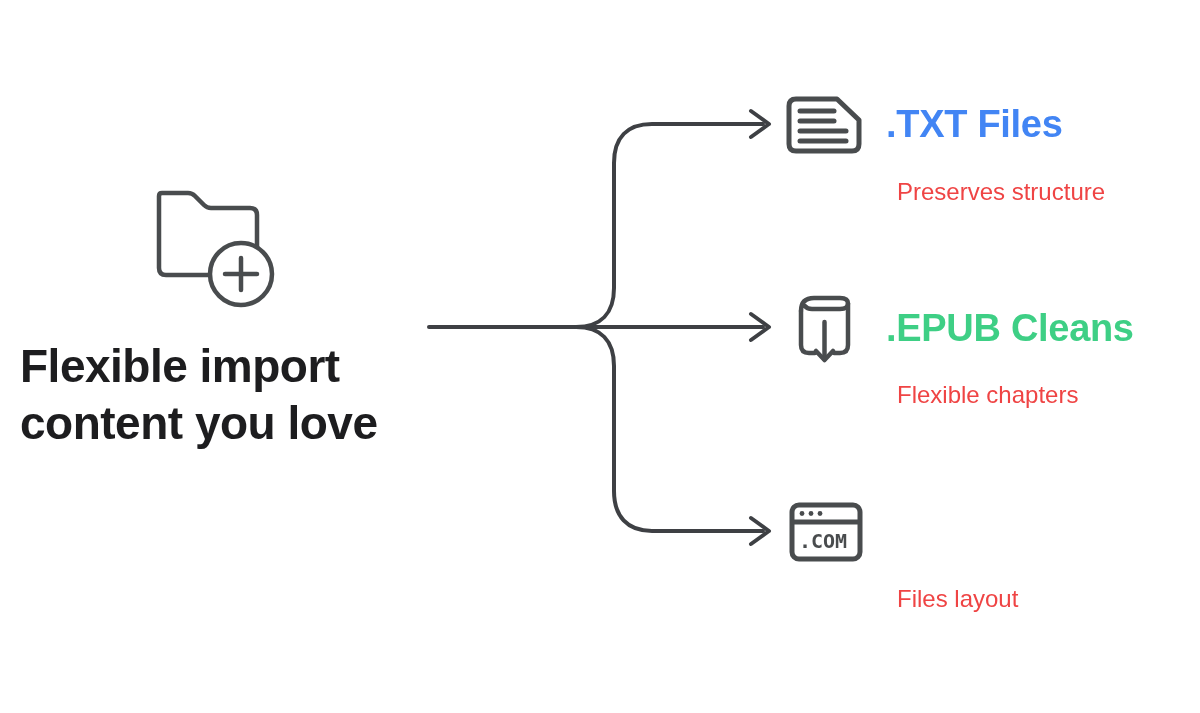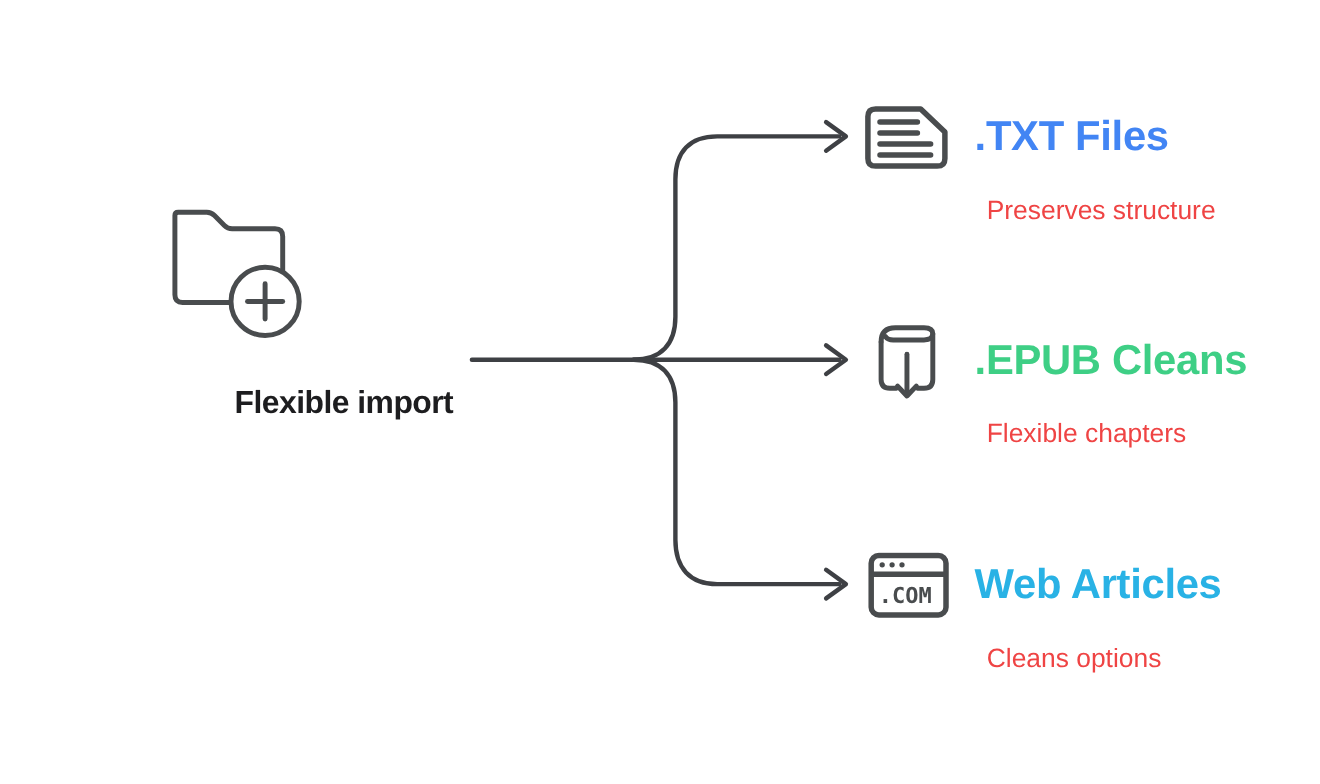--- a/index.html
+++ b/index.html
@@ -6,21 +6,21 @@
   .stage {
     position:relative; width:1200px; height:713px;
     background:#ffffff; overflow:hidden;
     font-family:"Liberation Sans", sans-serif;
   }
   .connector-svg, .icon-svg { position:absolute; }
   .connector-svg { left:0; top:0; pointer-events:none; }
 
   .headline {
     position:absolute; left:20px; top:338px; width:392px;
-    text-align:right; font-weight:700; font-size:29px; line-height:57px;
+    text-align:left; font-weight:700; font-size:46px; line-height:57px;
     letter-spacing:-0.5px; color:#1d1d1f;
   }
   .headline .hl-line { white-space:nowrap; }
 
   .item-title {
     position:absolute; left:886px; font-size:38px; font-weight:700;
     line-height:40px; white-space:nowrap; letter-spacing:-0.3px;
   }
   .item-sub {
     position:absolute; left:886px; font-size:24px; font-weight:400;
@@ -61,20 +61,21 @@
     <g class="stroke-icon" stroke-width="4.5" style="stroke: rgb(73, 76, 78);">
       <path d="M 14 10 H 40 Q 44 10 47 13 L 56 22 Q 59 25 63 25 H 102 Q 109 25 109 32 V 85 Q 109 92 102 92 H 18 Q 11 92 11 85 V 13 Q 11 10 14 10 Z"></path>
       <circle cx="93" cy="91" r="31" fill="#ffffff"></circle>
       <path d="M 77 91 H 109"></path>
       <path d="M 93 75 V 107"></path>
     </g>
   </svg>
 
   <div class="headline" style="color: rgb(29, 29, 31);">
     <div class="hl-line">Flexible import</div>
+    <div class="hl-line">content you love</div>
   </div>
 
   <svg class="icon-svg" style="left:786px; top:96px;" width="76" height="58" viewBox="0 0 76 58">
     <g class="stroke-icon" stroke-width="5" style="stroke: rgb(73, 76, 78);">
       <path d="M 10 3 H 51 L 73 24 V 48 Q 73 55 66 55 H 10 Q 3 55 3 48 V 10 Q 3 3 10 3 Z"></path>
       <path d="M 14 15 H 48"></path>
       <path d="M 14 25 H 48"></path>
       <path d="M 14 35 H 60"></path>
       <path d="M 14 45 H 60"></path>
     </g>
@@ -99,16 +100,15 @@
       <rect x="3" y="3" width="68" height="54" rx="7"></rect>
       <path d="M 4 20 H 70"></path>
     </g>
     <g class="fill-icon" style="fill: rgb(73, 76, 78);">
       <circle cx="13" cy="11.5" r="2.4"></circle>
       <circle cx="22" cy="11.5" r="2.4"></circle>
       <circle cx="31" cy="11.5" r="2.4"></circle>
     </g>
     <text class="com-text" x="34" y="46" text-anchor="middle">.COM</text>
   </svg>
-  <div class="item-title t-web" style="top: 512px; color: rgb(41, 178, 229);">Web Articles</div>
-  <div class="item-sub" style="top:584px;">Cleans options</div>
+  <div class="item-sub" style="top:584px;">Files layout</div>
 
 </div>
 
 </body></html>

